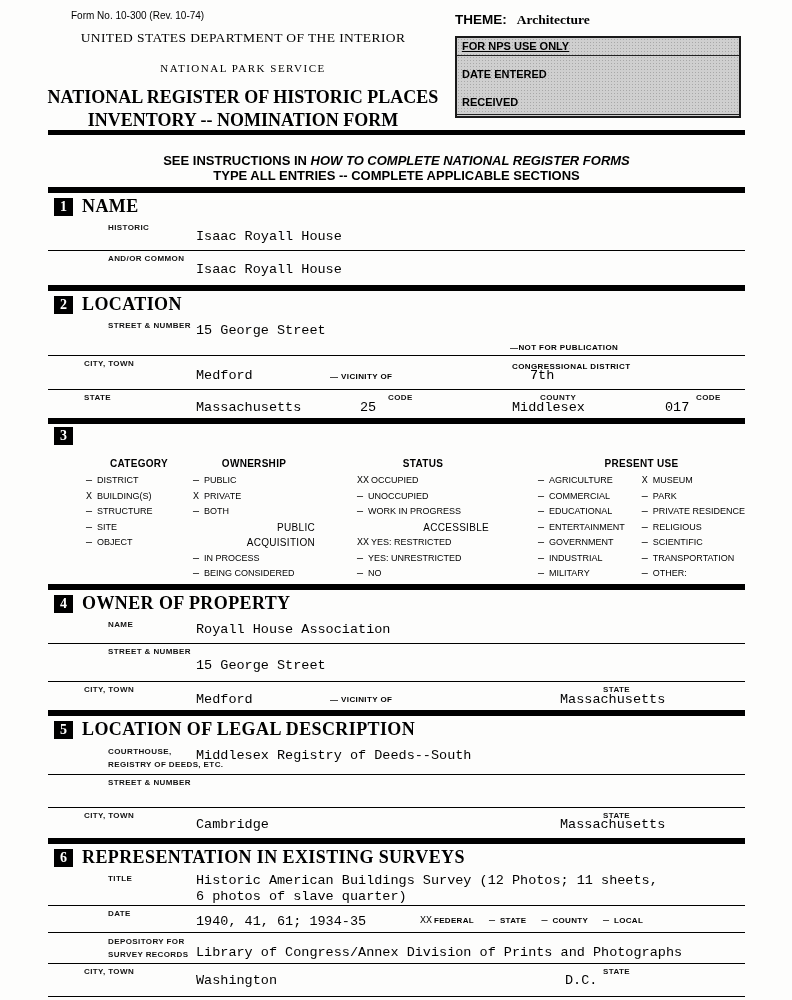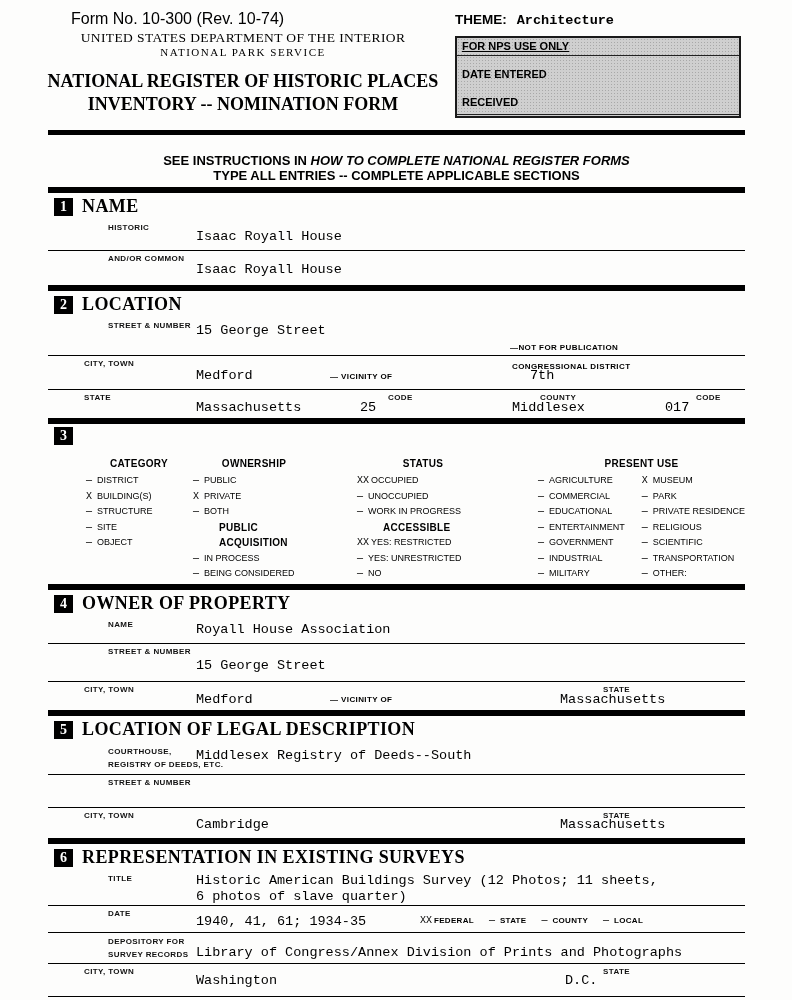--- a/index.html
+++ b/index.html
@@ -2,28 +2,28 @@
 <html><head>
 <meta charset="utf-8">
 <style>
   * { box-sizing: border-box; margin: 0; padding: 0; }
   html,body { background:#ffffff; }
   body { font-family:"Liberation Sans", sans-serif; color:#000; }
   .page { position:relative; width:792px; height:1000px; background:#fdfdfc; overflow:hidden; }
 
   
   .header { position:relative; height:130px; }
-  .form-no { position:absolute; left:55px; top:10px; font-size:16px;padding-left:16px; }
+  .form-no { position:absolute; left:55px; top:10px; font-size:10px;padding-left:16px; }
   .hdr-center { position:absolute; left:36px; top:30px; width:414px; text-align:center; }
   .dept { font-family:"Liberation Serif", serif; font-size:13.5px; letter-spacing:.4px; }
-  .service { font-family:"Liberation Serif", serif; font-size:11px; letter-spacing:1.5px; margin-top:0; }
+  .service { font-family:"Liberation Serif", serif; font-size:11px; letter-spacing:1.5px; margin-top:16px; }
   .title1 { font-family:"Liberation Serif", serif; font-weight:bold; font-size:18px; margin-top:13px; }
   .title2 { font-family:"Liberation Serif", serif; font-weight:bold; font-size:18px; margin-top:2px; }
   .theme { position:absolute; left:455px; top:12px; font-size:13.5px; font-weight:bold; }
-  .theme .tv { font-family:Liberation Mono, monospace; font-weight:bold; margin-left:10px; }
+  .theme .tv { font-family:Liberation Serif, serif; font-weight:bold; margin-left:10px; }
   .nps-box { position:absolute; left:455px; top:36px; width:286px; height:82px;
              border:2px solid #1a1a1a; background:#cfcfcf;
              background-image:radial-gradient(#a8a8a8 0.5px, transparent 0.6px); background-size:3px 3px;
              font-size:11px; font-weight:bold; }
   .nps-row { padding:2px 5px; }
   .nps-r1 { border-bottom:1px solid #222; height:18px;text-decoration:underline; }
   .nps-r2 { border-bottom:1px solid #222; height:33px; padding-top:14px; }
   .nps-r3 { padding-top:12px; }
 
   
@@ -52,21 +52,21 @@
   .b3{bottom:3px}.b6{bottom:6px}.b8{bottom:8px}
   .l282{left:282px}.l312{left:312px}.l462{left:462px}.l464{left:464px}.l482{left:482px}
   .l512{left:512px}.l517{left:517px}.l527{left:527px}.l617{left:617px}.l620{left:620px}
   .mini { position:absolute; font-size:8px; font-weight:bold; letter-spacing:.4px; white-space:nowrap; }
 
   
   .class-grid { position:relative; height:136px; font-size:9px; }
   .ccol { position:absolute; top:10px; }
   .c1{left:38px;width:106px}.c2{left:145px;width:122px}.c3{left:309px;width:132px}.c4{left:490px;width:207px}
   .chead { font-size:10px; font-weight:bold; text-align:center; margin-bottom:4px; letter-spacing:.3px; }
-  .csub { font-size:10px; font-weight:bold; text-align:left; line-height:15.5px; letter-spacing:.3px;margin-left:26px; }
+  .csub { font-size:10px; font-weight:normal; text-align:right; line-height:15.5px; letter-spacing:.3px;margin-left:26px; }
   .ci { display:flex; gap:2px; align-items:baseline; line-height:15.5px; white-space:nowrap; }
   .mk { font-family:"Liberation Mono", monospace; font-size:10px; min-width:9px; display:inline-block; }
   .pu { display:flex; }
   .pu-col { width:105px; }
   .pu-col:last-child { width:auto; }
 
   .levels { position:absolute; left:372px; bottom:6px; display:flex; gap:15px; }
   .levels .ci { line-height:normal; }
   .levels .cl { font-size:8px; font-weight:bold; letter-spacing:.3px; }
 </style>

